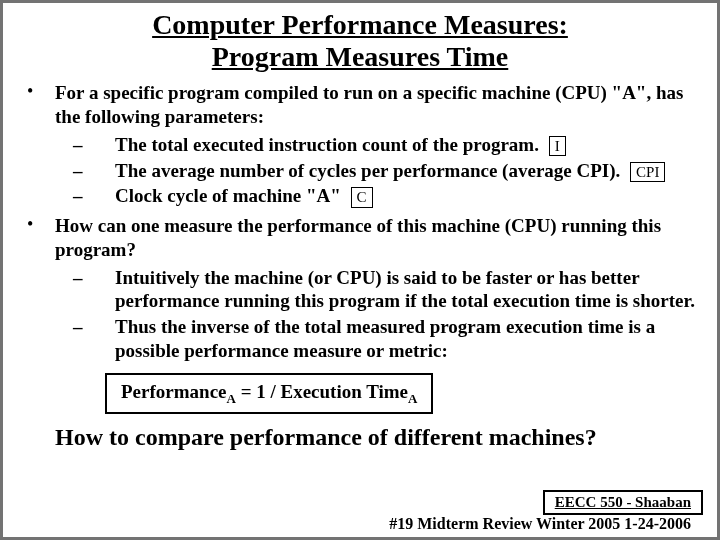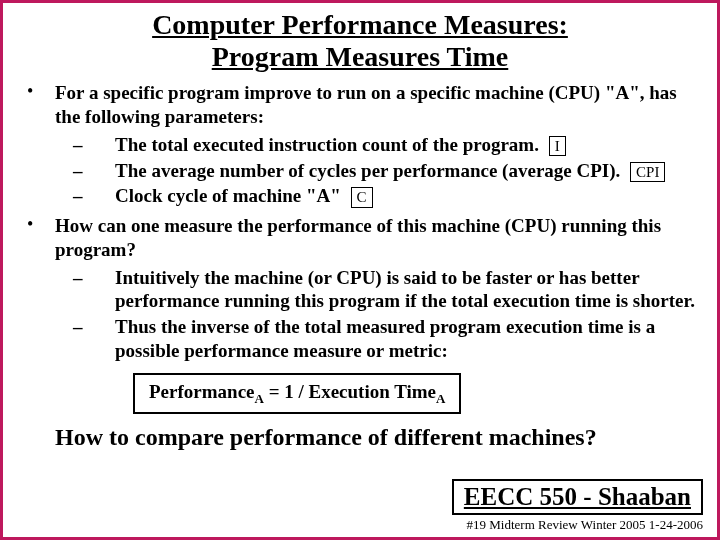--- a/index.html
+++ b/index.html
@@ -7,21 +7,21 @@
     width: 720px;
     height: 540px;
     background: #fff;
     font-family: "Times New Roman", Times, serif;
     color: #000;
     position: relative;
   }
   .slide {
     width: 720px;
     height: 540px;
-    border: 3px solid #be185d;
+    border: 3px solid #737373;
     position: relative;
     padding: 6px 18px 0 18px;
   }
   .title {
     text-align: center;
     font-size: 28px;
     font-weight: bold;
     text-decoration: underline;
     line-height: 1.15;
     margin-bottom: 8px;
@@ -51,21 +51,21 @@
     border: 1.5px solid #000;
     font-family: "Times New Roman", serif;
     font-weight: normal;
     font-size: 15px;
     padding: 1px 5px 1px 5px;
     margin-left: 5px;
     vertical-align: baseline;
     line-height: 1.1;
   }
   .formula-wrap {
-    margin: 10px 0 8px 112px;
+    margin: 10px 0 8px 84px;
   }
   .formula {
     display: inline-block;
     border: 2px solid #000;
     padding: 6px 14px 6px 14px;
     font-weight: bold;
     font-size: 19px;
   }
   .formula .sub { font-size: 13px; vertical-align: sub; }
   .qrow {
@@ -74,49 +74,49 @@
     margin-left: 34px;
     line-height: 1.25;
     margin-bottom: 2px;
   }
   .footer-course {
     position: absolute;
     right: 14px;
     bottom: 22px;
     border: 2px solid #000;
     padding: 2px 10px 2px 10px;
-    font-size: 25px;
+    font-size: 15px;
     font-weight: bold;
     text-decoration: underline;
     background: #fff;
   }
   .footer-meta {
     position: absolute;
-    right: 14px;
+    right: 26px;
     bottom: 4px;
-    font-size: 13px;
-    font-weight: normal;
+    font-size: 16px;
+    font-weight: bold;
   }
 </style>
 </head>
 <body>
 
 <div class="slide">
 
   <div class="title">
     <span>Computer Performance Measures:</span><br>
     <span>Program Measures Time</span>
   </div>
 
   <div class="content">
 
     <div class="b1">
       <div class="dot">•</div>
       <div class="txt">
-        <span>For </span><span class="u">a specific program</span><span> improve to run on </span><span class="u">a specific machine (CPU)</span><span> "A", has the following parameters:</span>
+        <span>For </span><span class="u">a specific program</span><span> compiled to run on </span><span class="u">a specific machine (CPU)</span><span> "A", has the following parameters:</span>
       </div>
     </div>
 
     <div class="b2">
       <div class="dash">–</div>
       <div class="txt">
         <span>The total executed instruction count of the program.</span>
         <span class="box">I</span>
       </div>
     </div>

